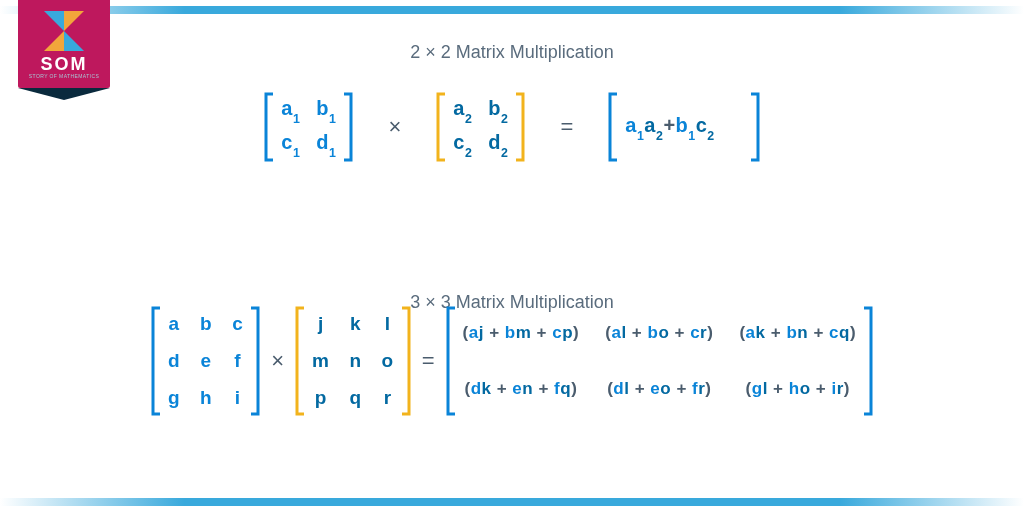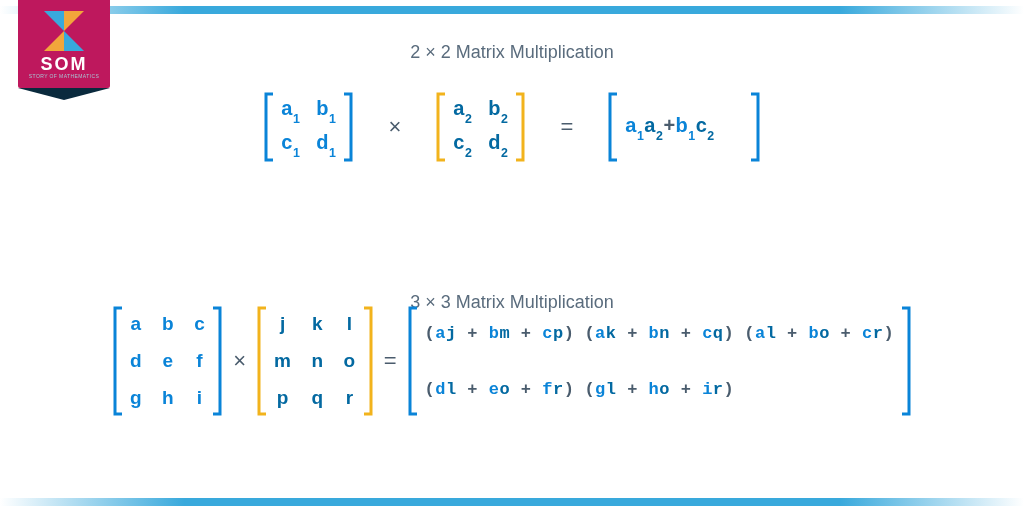--- a/index.html
+++ b/index.html
@@ -125,21 +125,21 @@
 .cell {
   font-size: 20px;
   font-weight: 600;
   white-space: nowrap;
   letter-spacing: 0.5px;
 }
 .eq1 .cell { font-size: 20px; }
 .eq2 .cell { font-size: 19px; }
 .eq2 .mgrid.g3 { column-gap: 20px; row-gap: 10px; }
 .eq2 .result .cell { font-size: 17px; }
-.eq2 .result .mgrid.g3 { column-gap: 10px; font-family: Liberation Mono, monospace; }
+.eq2 .result .mgrid.g3 { column-gap: 26px; }
 
 sub { font-size: 0.62em; position: relative; top: 0.25em; }
 
 .mpair {
   display: flex;
   align-items: stretch;
 }
 </style>
 </head>
 <body>
@@ -279,22 +279,23 @@
   <span class="op">=</span>
 
   <span class="mpair result">
     <span class="bracket">
         <svg width="12" height="110">
           <path d="M10 2 H3 V108 H10" stroke="#0a84d8" stroke-width="3" fill="none"></path>
         </svg>
       </span>
     <span class="mgrid g3" id="result3">
         <span class="cell"><span class="t-dark">(</span><span class="t-blue">a</span><span class="t-yellow">j</span><span class="t-dark"> + </span><span class="t-blue">b</span><span class="t-yellow">m</span><span class="t-dark"> + </span><span class="t-blue">c</span><span class="t-yellow">p</span><span class="t-dark">)</span></span>
+        <span class="cell"><span class="t-dark">(</span><span class="t-blue">a</span><span class="t-yellow">l</span><span class="t-dark"> + </span><span class="t-blue">b</span><span class="t-yellow">o</span><span class="t-dark"> + </span><span class="t-blue">c</span><span class="t-yellow">r</span><span class="t-dark">)</span></span>
         <span class="cell"><span class="t-dark">(</span><span class="t-blue">a</span><span class="t-yellow">k</span><span class="t-dark"> + </span><span class="t-blue">b</span><span class="t-yellow">n</span><span class="t-dark"> + </span><span class="t-blue">c</span><span class="t-yellow">q</span><span class="t-dark">)</span></span>
-        <span class="cell"><span class="t-dark">(</span><span class="t-blue">a</span><span class="t-yellow">l</span><span class="t-dark"> + </span><span class="t-blue">b</span><span class="t-yellow">o</span><span class="t-dark"> + </span><span class="t-blue">c</span><span class="t-yellow">r</span><span class="t-dark">)</span></span>
+        <span class="cell"><span class="t-dark">(</span><span class="t-blue">d</span><span class="t-yellow">k</span><span class="t-dark"> + </span><span class="t-blue">e</span><span class="t-yellow">n</span><span class="t-dark"> + </span><span class="t-blue">f</span><span class="t-yellow">q</span><span class="t-dark">)</span></span>
         <span class="cell"><span class="t-dark">(</span><span class="t-blue">d</span><span class="t-yellow">l</span><span class="t-dark"> + </span><span class="t-blue">e</span><span class="t-yellow">o</span><span class="t-dark"> + </span><span class="t-blue">f</span><span class="t-yellow">r</span><span class="t-dark">)</span></span>
         <span class="cell"><span class="t-dark">(</span><span class="t-blue">g</span><span class="t-yellow">l</span><span class="t-dark"> + </span><span class="t-blue">h</span><span class="t-yellow">o</span><span class="t-dark"> + </span><span class="t-blue">i</span><span class="t-yellow">r</span><span class="t-dark">)</span></span>
       </span>
     <span class="bracket">
         <svg width="12" height="110">
           <path d="M2 2 H9 V108 H2" stroke="#0a84d8" stroke-width="3" fill="none"></path>
         </svg>
       </span>
   </span>
 </div>

